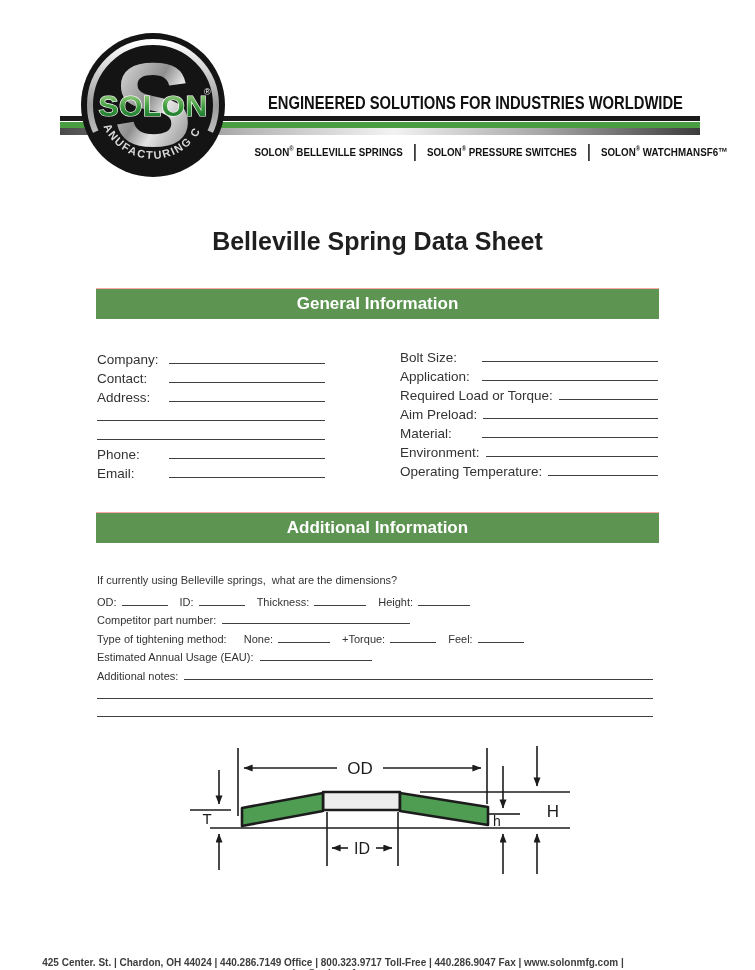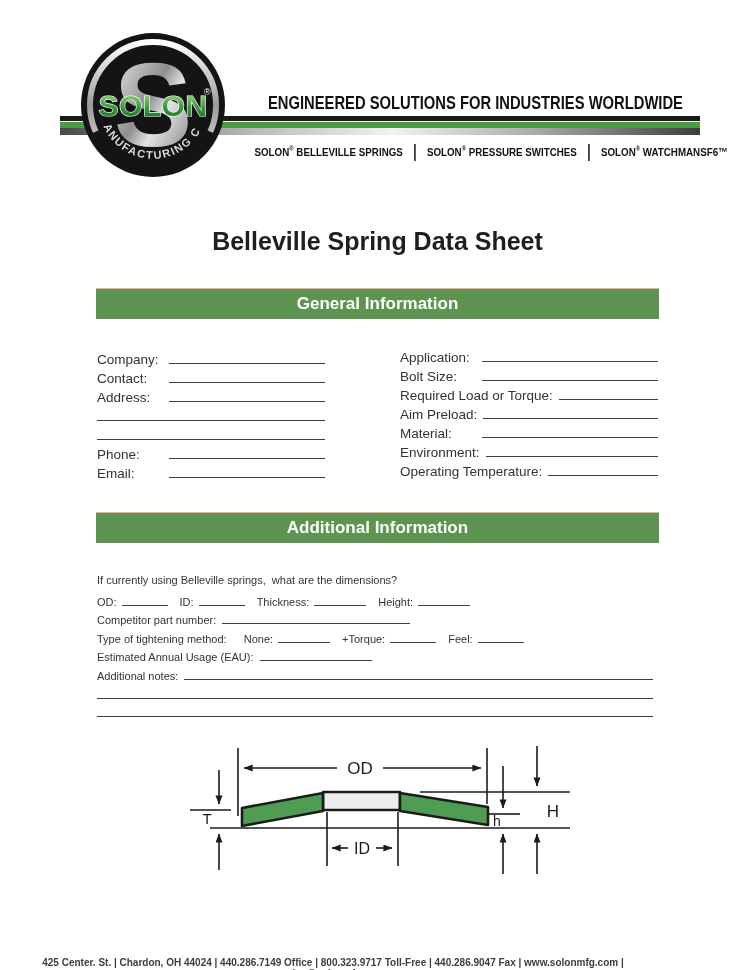--- a/index.html
+++ b/index.html
@@ -142,25 +142,25 @@
         <span class="blank grow"></span>
       </div>
     <div class="frow">
         <span class="flabel">Email:</span>
         <span class="blank grow"></span>
       </div>
   </div>
 
   <div class="abs col col-right">
     <div class="frow">
+        <span class="flabel">Bolt Size:</span>
+        <span class="blank grow"></span>
+      </div>
+    <div class="frow">
         <span class="flabel">Application:</span>
-        <span class="blank grow"></span>
-      </div>
-    <div class="frow">
-        <span class="flabel">Bolt Size:</span>
         <span class="blank grow"></span>
       </div>
     <div class="frow">
         <span class="flabel">Required Load or Torque:</span>
         <span class="blank grow"></span>
       </div>
     <div class="frow">
         <span class="flabel">Aim Preload:</span>
         <span class="blank grow"></span>
       </div>

